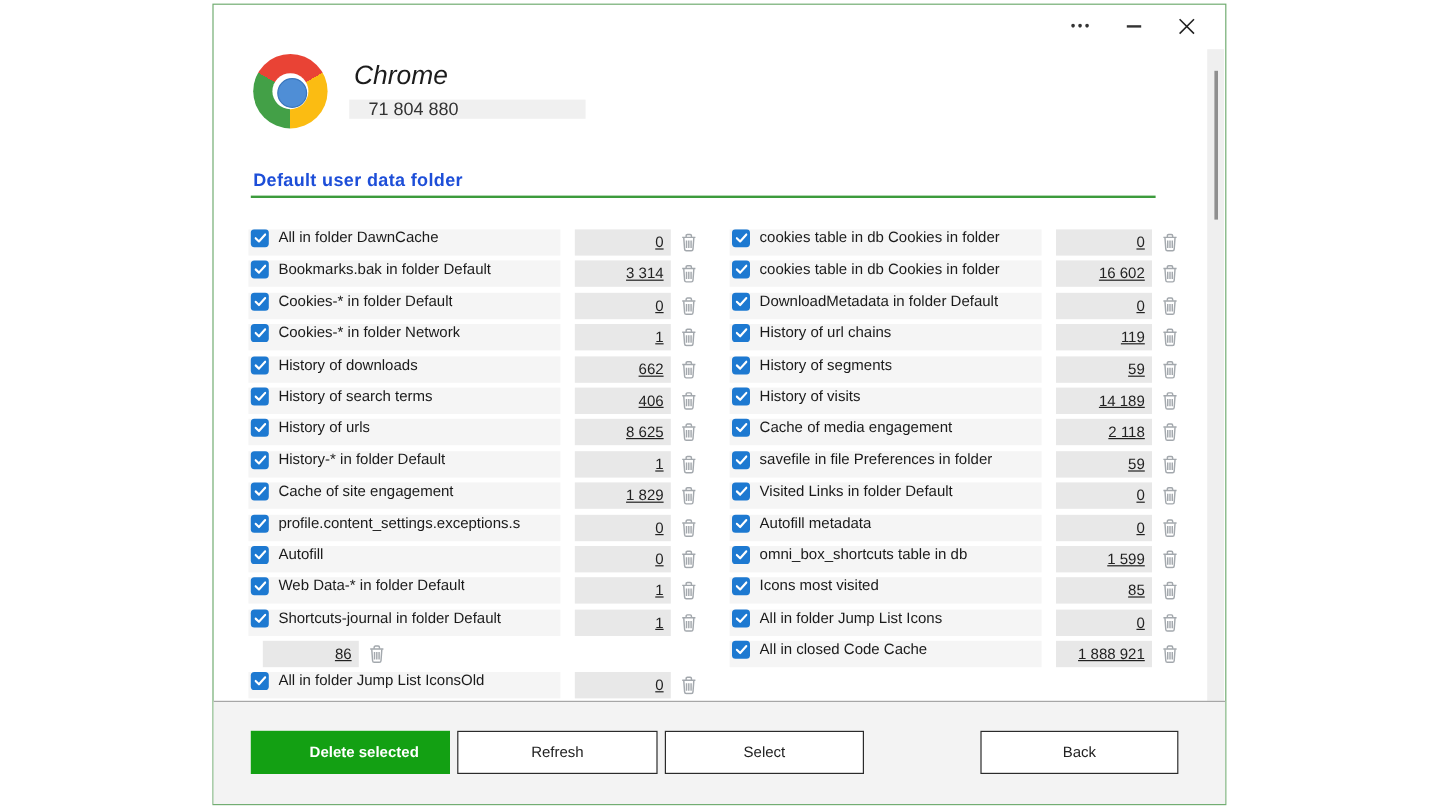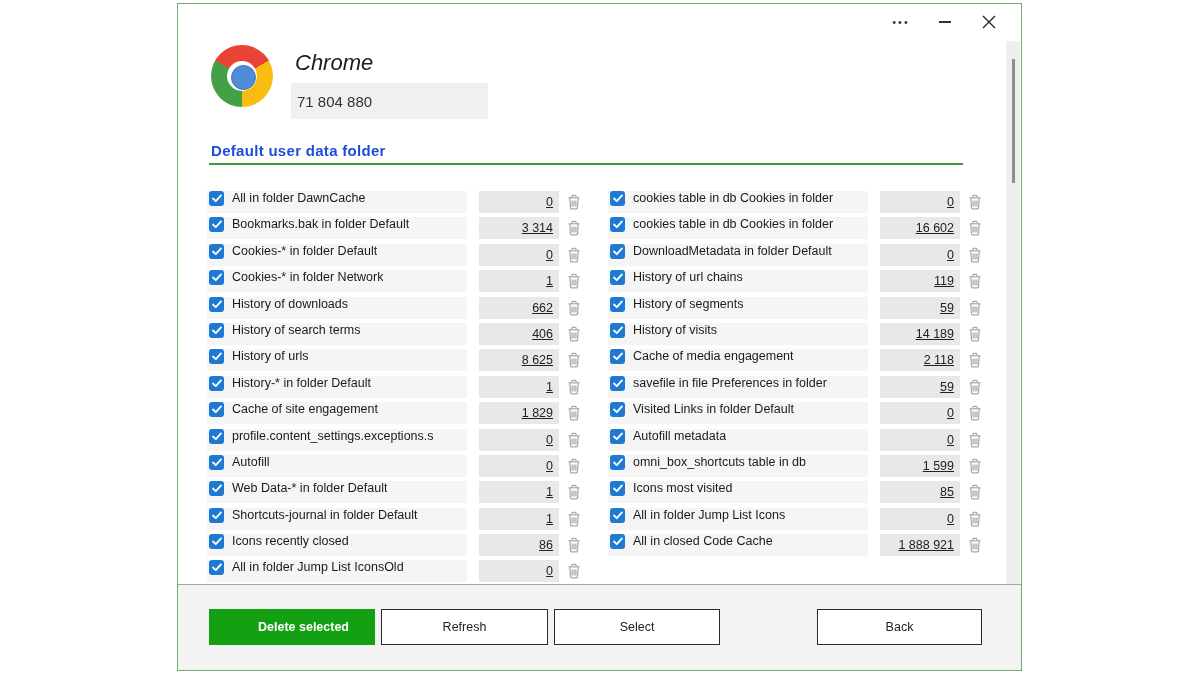--- a/index.html
+++ b/index.html
@@ -29,22 +29,22 @@
   .close-x svg{display:block;}
 
   
   .logo{position:absolute;left:33px;top:41px;width:62px;height:62px;border-radius:50%;
     background:conic-gradient(#e94335 0 60deg,#fbbc12 60deg 180deg,#43a047 180deg 300deg,#e94335 300deg 360deg);}
   .logo::before{content:"";position:absolute;left:50%;top:50%;width:30px;height:30px;margin:-15px 0 0 -15px;
     background:#fff;border-radius:50%;}
   .logo::after{content:"";position:absolute;left:50%;top:50%;width:23px;height:23px;margin:-11.5px 0 0 -11.5px;
     background:#4f8ed6;border:1px solid #3a76bc;border-radius:50%;}
   .app-title{position:absolute;left:117px;top:46px;font-size:22px;color:#1c1c1c;font-style:italic;}
-  .total-box{position:absolute;left:113px;top:79px;width:197px;height:36px;background:#f0f0f0;
-    display:flex;align-items:center;padding-left:6px;font-size:15px;color:#333;}
+  .total-box{position:absolute;left:113px;top:79px;width:197px;height:16px;background:#f0f0f0;
+    display:flex;align-items:center;padding-left:16px;font-size:15px;color:#333;}
 
   
   .section-heading{position:absolute;left:33px;top:138px;font-size:15px;font-weight:bold;color:#1d4ed8;letter-spacing:.3px;}
   .section-rule{position:absolute;left:31px;top:159px;width:754px;height:2px;background:var(--heading-underline);}
 
   
   .list-area{position:absolute;left:0;top:187px;width:828px;height:394px;overflow:hidden;}
   .col{position:absolute;top:0;}
   .col-left{left:29px;width:376px;}
   .col-right{left:430px;width:376px;}
@@ -381,28 +381,20 @@
         <path d="M4.8 3.6V2.4a1 1 0 0 1 1-1h2.4a1 1 0 0 1 1 1v1.2"></path>
         <path d="M2.8 4l.7 9.6a1.4 1.4 0 0 0 1.4 1.3h4.2a1.4 1.4 0 0 0 1.4-1.3L11.2 4"></path>
         <path d="M5.1 6.4v6.2"></path>
         <path d="M7 6.4v6.2"></path>
         <path d="M8.9 6.4v6.2"></path>
       </svg>
     </span>
   </div>
 
   <div class="row">
-    <div class="row-band">
-      <span class="checkbox" aria-checked="true">
-        <svg width="10" height="9" viewBox="0 0 10 9">
-          <polyline points="1,4.5 3.8,7.2 9,1.4" fill="none" stroke="#ffffff" stroke-width="1.8" stroke-linecap="round" stroke-linejoin="round"></polyline>
-        </svg>
-      </span>
-      <span class="row-label">Icons recently closed</span>
-    </div>
     <span class="row-value">86</span>
     <span class="trash">
       <svg width="14" height="16" viewBox="0 0 14 16" fill="none" stroke="#a3a8ad" stroke-width="1.2">
         <path d="M1.5 3.8h11"></path>
         <path d="M4.8 3.6V2.4a1 1 0 0 1 1-1h2.4a1 1 0 0 1 1 1v1.2"></path>
         <path d="M2.8 4l.7 9.6a1.4 1.4 0 0 0 1.4 1.3h4.2a1.4 1.4 0 0 0 1.4-1.3L11.2 4"></path>
         <path d="M5.1 6.4v6.2"></path>
         <path d="M7 6.4v6.2"></path>
         <path d="M8.9 6.4v6.2"></path>
       </svg>

